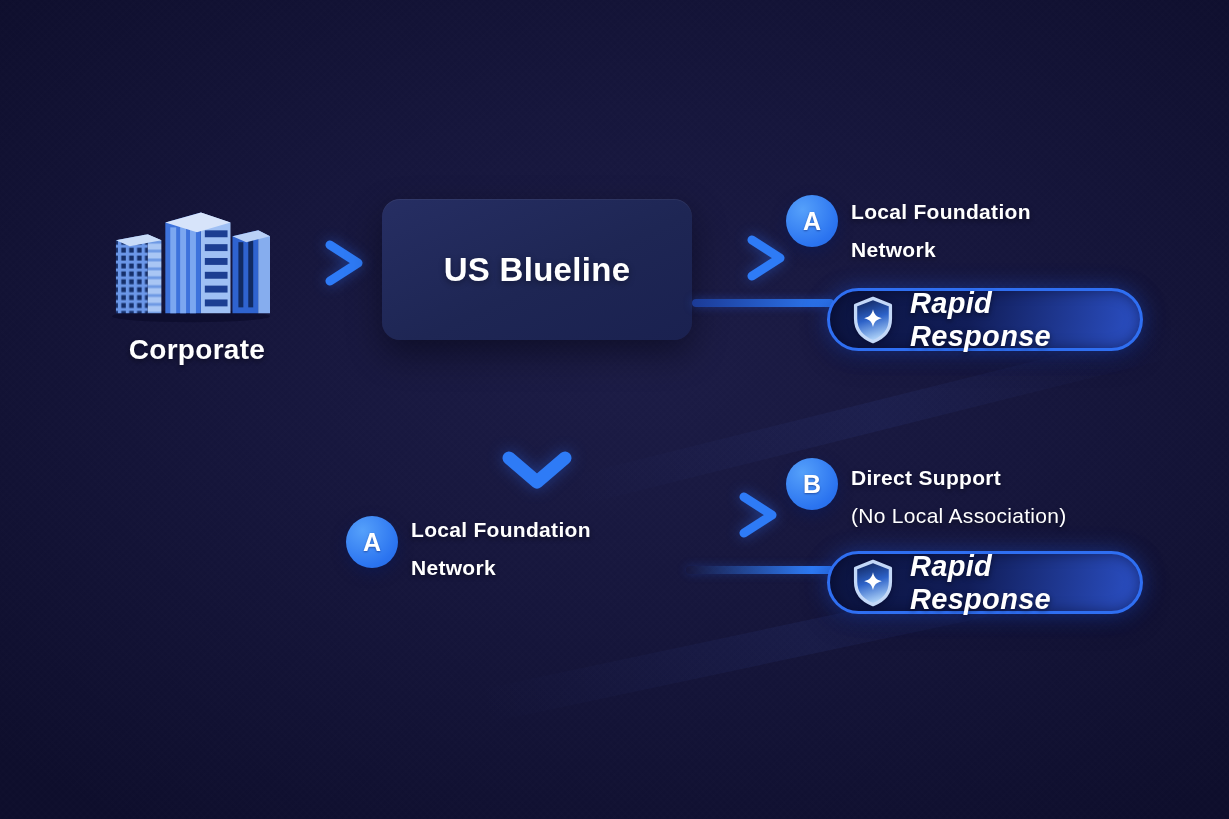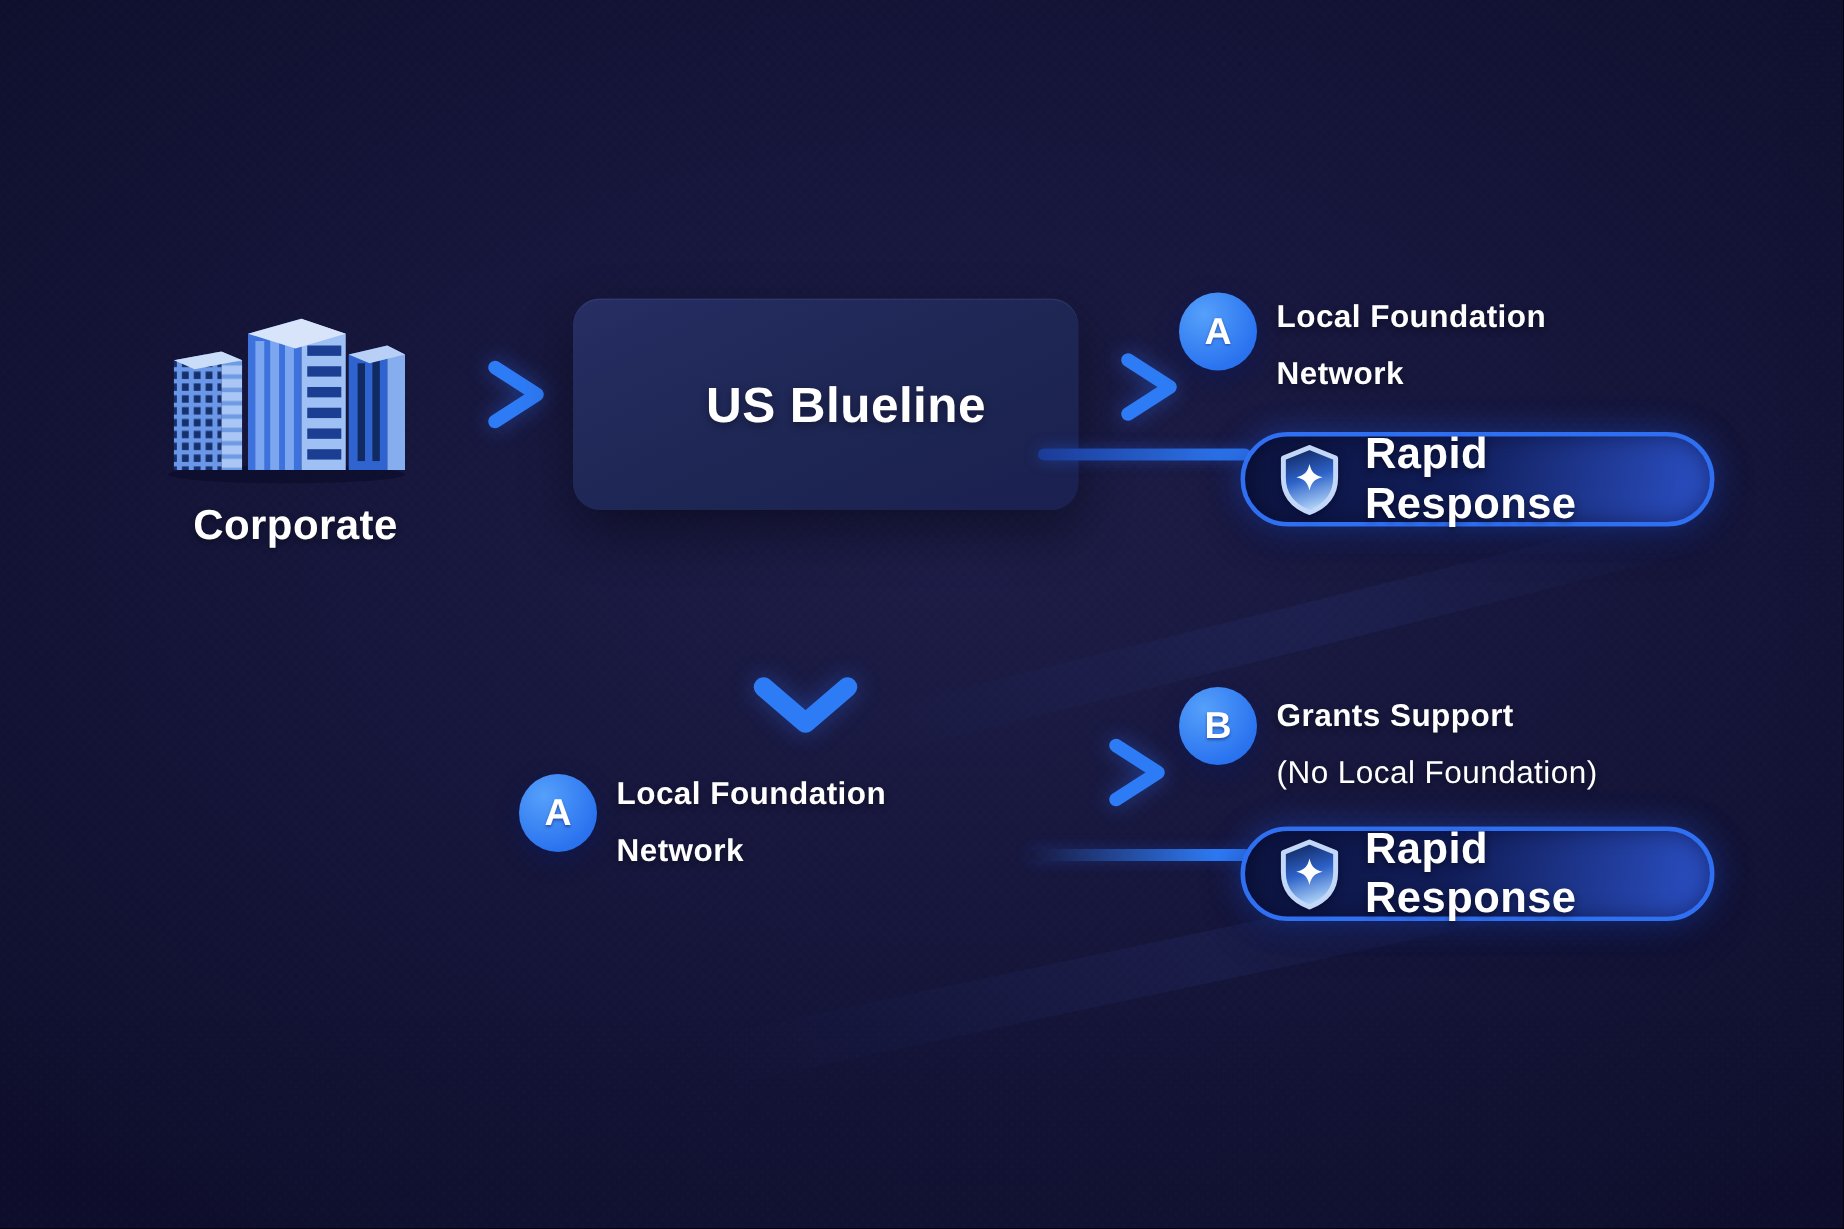--- a/index.html
+++ b/index.html
@@ -21,21 +21,21 @@
   
   .buildings{position:absolute;left:112px;top:190px;width:158px;height:134px;}
   .center-label{position:absolute;left:32px;top:331px;width:330px;text-align:center;color:#fff;}
   .center-label .line{display:block;font-size:28px;font-weight:700;line-height:37px;letter-spacing:.3px;text-shadow:0 2px 5px rgba(0,0,10,.45);}
 
   
   .hub{
     position:absolute;left:382px;top:199px;width:310px;height:141px;border-radius:18px;
     background:linear-gradient(155deg, #262e63 0%, #1e2654 55%, #1a2150 100%);
     box-shadow:0 14px 34px rgba(0,0,12,.45), inset 0 1px 0 rgba(255,255,255,.06);
-    display:flex;flex-direction:row;align-items:center;justify-content:center;color:#fff;padding-left:27px;
+    display:flex;flex-direction:row;align-items:center;justify-content:center;color:#fff;
   }
   .hub .line{display:block;font-size:33px;font-weight:700;line-height:45px;letter-spacing:.3px;text-shadow:0 2px 6px rgba(0,0,10,.4);}
 
   
   .arrow{position:absolute;filter:drop-shadow(0 0 7px rgba(46,110,246,.45));}
   .arrow1{left:268px;top:237px;width:104px;height:52px;}
   .arrow2{left:700px;top:232px;width:92px;height:52px;}
   .arrow3{left:692px;top:489px;width:92px;height:52px;}
   .arrow-down{position:absolute;left:501px;top:340px;width:72px;height:150px;filter:drop-shadow(0 0 8px rgba(46,110,246,.4));}
 
@@ -63,21 +63,21 @@
   .l-top{left:851px;top:193px;}
   .l-bottom-a{left:411px;top:511px;}
   .l-b{left:851px;top:459px;}
 
   
   .pill{
     position:absolute;width:316px;height:63px;border-radius:34px;box-sizing:border-box;
     border:3px solid #2f6ff2;
     background:linear-gradient(100deg, #0c1440 0%, #111d58 45%, #2b50c6 100%);
     box-shadow:0 0 22px rgba(40,100,240,.4), 0 8px 24px rgba(5,10,50,.5), inset 0 0 14px rgba(0,0,25,.45);
-    display:flex;align-items:center;gap:15px;padding-left:21px;
+    display:flex;align-items:center;gap:15px;padding-left:21px;font-style:italic;
   }
   .pill-top{left:827px;top:288px;}
   .pill-bottom{left:827px;top:551px;}
   .pill-text{color:#fff;font-size:29px;font-weight:700;letter-spacing:.3px;text-shadow:0 2px 5px rgba(0,0,10,.5);}
   .shield{width:44px;height:48px;flex:0 0 auto;filter:drop-shadow(0 1px 3px rgba(0,0,30,.5));}
 </style>
 </head>
 <body>
 
 <div class="canvas">
@@ -211,22 +211,22 @@
     <line x1="4" y1="26" x2="64" y2="26" stroke="url(#ga3)" stroke-width="9" stroke-linecap="round"></line>
     <polyline points="52,8 80,26 52,44" fill="none" stroke="#2e7bf6" stroke-width="9" stroke-linecap="round" stroke-linejoin="round"></polyline>
   </svg>
 
   <div class="connector c-bottom"></div>
 
   <div class="badge badge-b">
     <span>B</span>
   </div>
   <div class="side-label l-b">
-    <span class="line">Grants Support</span>
-    <span class="line light">(No Local Foundation)</span>
+    <span class="line">Direct Support</span>
+    <span class="line light">(No Local Association)</span>
   </div>
 
   <div class="pill pill-bottom">
     <svg class="shield" viewBox="0 0 24 26">
       <defs>
           <linearGradient id="shg2" x1="0" y1="0" x2="0.25" y2="1">
         <stop offset="0" stop-color="#0d1d4e"></stop>
             <stop offset="0.55" stop-color="#2d62c8"></stop>
             <stop offset="1" stop-color="#a8cdf6"></stop>
       </linearGradient>

